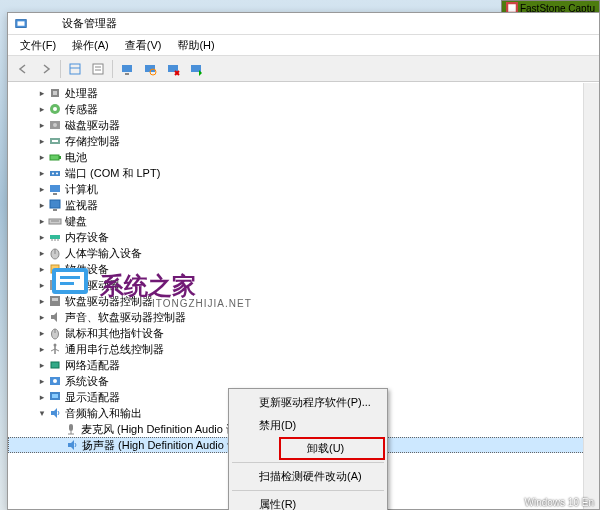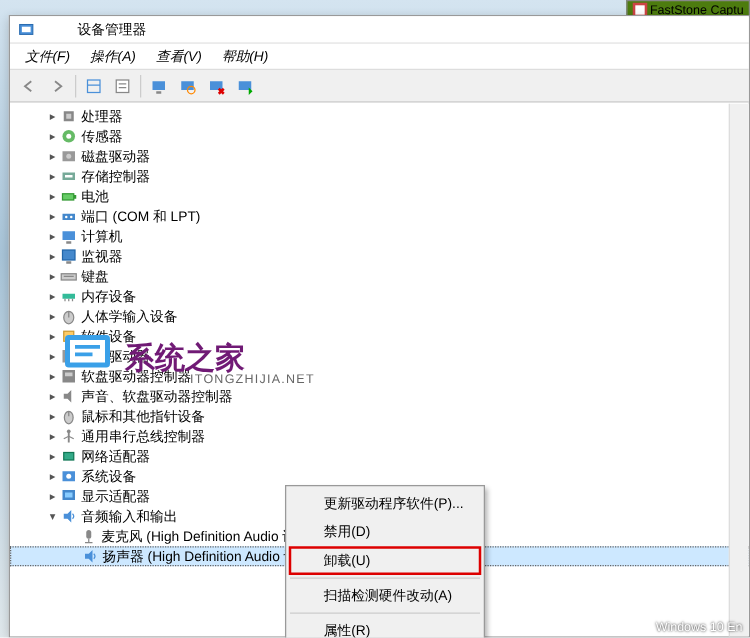--- a/index.html
+++ b/index.html
@@ -1,36 +1,36 @@
 <!DOCTYPE html>
 <html><head>
   <meta charset="utf-8">
   <style>
     * { margin: 0; padding: 0; box-sizing: border-box; font-family: "Microsoft YaHei", "Segoe UI", sans-serif; }
     body { width: 600px; height: 510px; background: linear-gradient(180deg, #d4e4f0 0%, #a8c4d8 40%, #e0e8ec 100%); overflow: hidden; position: relative; }
     .window { position: absolute; top: 12px; left: 7px; right: 0; bottom: 0; background: #fff; border: 1px solid #999; box-shadow: 0 2px 8px rgba(0,0,0,0.2); }
     .titlebar { height: 22px; background: #fff; border-bottom: 1px solid #ddd; display: flex; align-items: center; padding: 0 6px; font-size: 11px; gap: 30px; }
     .titlebar-icon { width: 14px; height: 14px; margin-right: 4px; }
-    .menubar { height: 21px; background: #fff; border-bottom: 1px solid #ddd; display: flex; align-items: center; padding: 0 4px; font-size: 11px; font-style: italic; }
+    .menubar { height: 21px; background: #fff; border-bottom: 1px solid #ddd; display: flex; align-items: center; padding: 0 4px; font-size: 11px; }
     .menu-item { padding: 2px 8px; cursor: default; }
     .toolbar { height: 26px; background: #f0f0f0; border-bottom: 1px solid #ccc; display: flex; align-items: center; padding: 0 4px; gap: 1px; }
     .tb-btn { width: 22px; height: 22px; display: flex; align-items: center; justify-content: center; border: 1px solid transparent; }
     .tb-sep { width: 1px; height: 18px; background: #ccc; margin: 0 2px; }
     .tree-container { position: absolute; top: 70px; left: 0; right: 0; bottom: 0; overflow-y: auto; background: #fff; }
     .tree { padding: 2px 0; font-size: 11px; }
     .tree-node { display: flex; align-items: center; height: 16px; padding-left: 4px; white-space: nowrap; }
     .tree-node.selected { background: #cde8ff; border: 1px dotted #666; }
     .expand { width: 12px; text-align: center; color: #555; font-size: 9px; cursor: default; }
     .indent { display: inline-block; }
     .node-icon { width: 14px; height: 14px; margin-right: 3px; }
     .node-label { cursor: default; }
     .scrollbar { position: absolute; right: 0; top: 70px; bottom: 0; width: 16px; background: #f0f0f0; border-left: 1px solid #ddd; }
     .context-menu { position: absolute; background: #f0f0f0; border: 1px solid #999; box-shadow: 2px 2px 4px rgba(0,0,0,0.3); font-size: 11px; z-index: 100; padding: 2px; }
     .ctx-item { padding: 4px 24px 4px 28px; cursor: default; white-space: nowrap; }
-    .ctx-item.highlighted { border: 2px solid #d00; padding: 2px 22px 2px 26px; }
+    .ctx-item.highlighted { border: 2px solid #d00; padding: 2px 22px 2px 26px; margin-left: 48px; }
     .ctx-sep { height: 1px; background: #ccc; margin: 2px 1px; }
     .watermark { position: absolute; top: 270px; left: 100px; font-size: 24px; font-weight: bold; color: #701a75; z-index: 50; pointer-events: none; }
     .watermark-sub { position: absolute; top: 298px; left: 120px; font-size: 10px; color: #666; z-index: 50; pointer-events: none; letter-spacing: 1px; margin-left: 32px;}
     .taskbar-item { position: absolute; top: 0; right: 0; height: 16px; background: #4d7c0f; border: 1px solid #888; font-size: 10px; padding: 0 4px; display: flex; align-items: center; gap: 2px; }
     .taskbar-item img, .tb-icon2 { width: 12px; height: 12px; }
     .win10-badge { position: absolute; bottom: 2px; right: 6px; color: #fff; font-size: 10px; text-shadow: 0 0 2px #000; }
     .wm-icon { position: absolute; top: 262px; left: 48px; width: 48px; height: 40px; z-index: 49; pointer-events:none;}
   </style>
 </head>
 <body>

